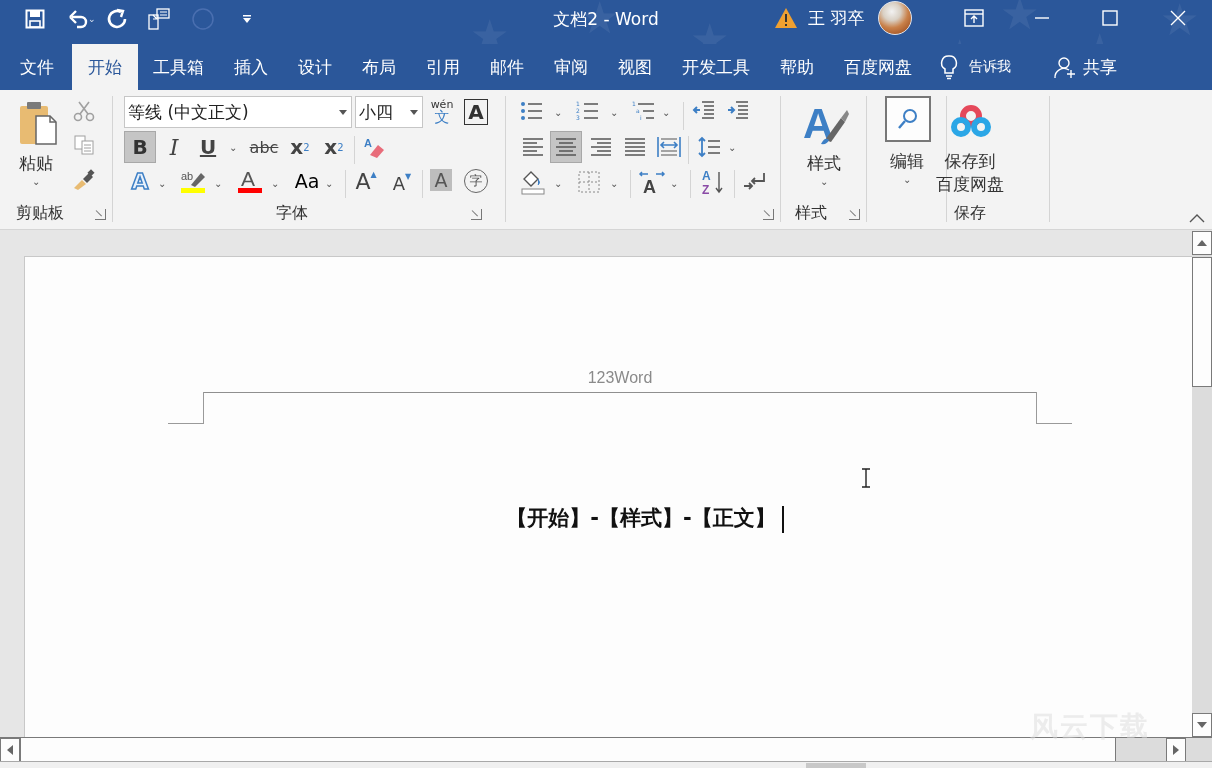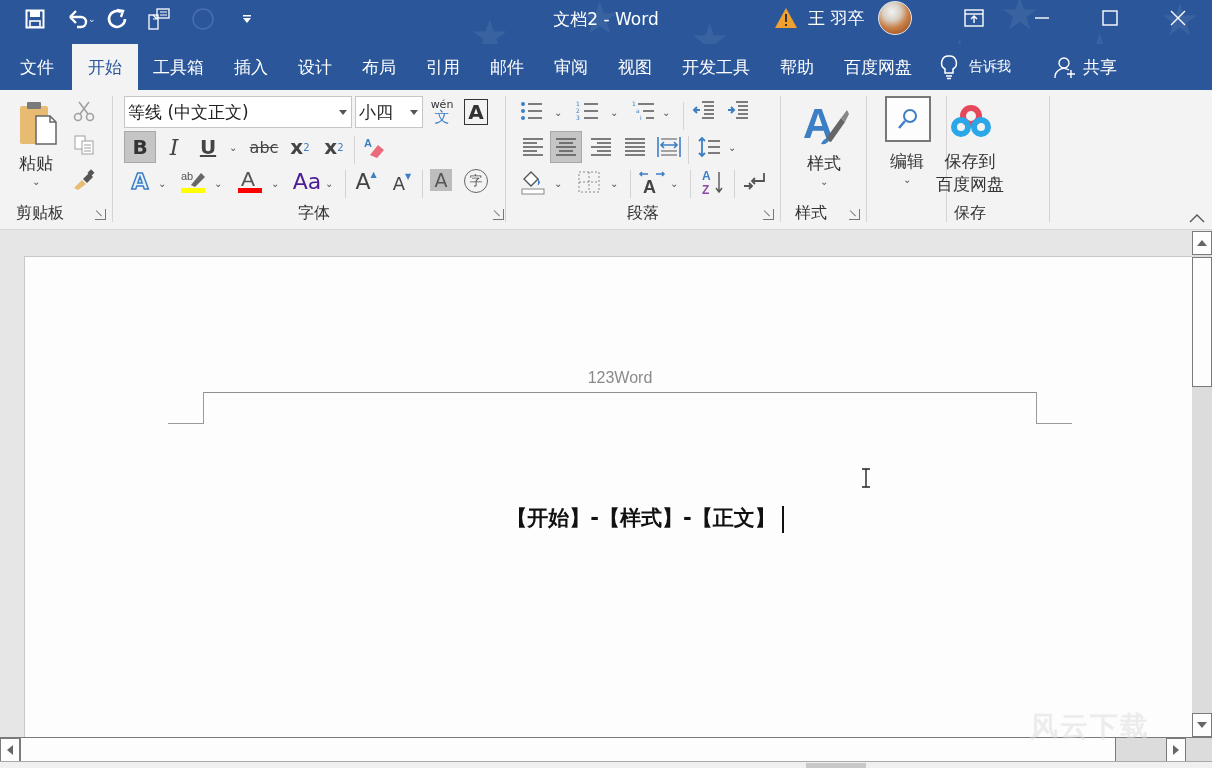--- a/index.html
+++ b/index.html
@@ -231,21 +231,21 @@
             <path d="M2 20 L10 12 L14 16 L6 22 Z" fill="#e8bb72"></path>
             <path d="M11 11 L17 5 L21 9 L15 15 Z" fill="#555"></path>
             <rect x="17" y="2" width="5" height="5" fill="#555" transform="rotate(45 19 4)"></rect>
           </svg>
       </div>
       <span class="group-label" style="left:0;width:80px;">剪贴板</span>
       <span class="group-launcher"></span>
     </div>
     <div class="sep" style="left:112px;"></div>
 
-    <div class="group" style="left:118px;width:392px;">
+    <div class="group" style="left:96px;width:392px;">
       <span class="group-label">字体</span>
       <span class="group-launcher"></span>
     </div>
     <div class="font-box">
       <span>等线 (中文正文)</span>
       <span class="dd-arrow"></span>
     </div>
     <div class="size-box">
       <span>小四</span>
       <span class="dd-arrow"></span>
@@ -287,39 +287,38 @@
         </svg>
     </div>
     <span class="caret" style="left:214px;top:88px;">⌄</span>
     <div class="rb" style="left:235px;top:76px;width:30px;height:30px;">
       <svg width="28" height="28" viewBox="0 0 28 28">
           <text x="5" y="19" font-size="21" fill="#555" font-family="Liberation Sans, sans-serif">A</text>
           <rect x="2" y="21" width="24" height="5" fill="#ff0000"></rect>
         </svg>
     </div>
     <span class="caret" style="left:271px;top:88px;">⌄</span>
-    <div class="rb" style="left:292px;top:76px;width:30px;height:30px;font-size:22px;color:#4c1d95;">Aa</div>
+    <div class="rb" style="left:292px;top:76px;width:30px;height:30px;font-size:19px;color:#000000;">Aa</div>
     <span class="caret" style="left:325px;top:88px;">⌄</span>
     <div class="sep" style="left:345px;top:80px;height:28px;"></div>
     <div class="rb" style="left:352px;top:76px;width:28px;height:30px;font-size:22px;color:#444;">
       <span>A</span>
         <span style="font-size:8px;color:#3d7fc5;margin-top:-14px;">▲</span>
     </div>
     <div class="rb" style="left:388px;top:78px;width:28px;height:30px;font-size:18px;color:#444;">
       <span>A</span>
         <span style="font-size:8px;color:#3d7fc5;margin-top:-14px;">▼</span>
     </div>
     <div class="sep" style="left:422px;top:80px;height:28px;"></div>
     <div class="rb" style="left:430px;top:79px;width:22px;height:22px;background:#bdbdbd;font-size:19px;color:#555;">A</div>
     <div class="rb" style="left:464px;top:79px;width:24px;height:24px;border:1.5px solid #666;border-radius:50%;font-size:13px;color:#555;">字</div>
 
     <div class="sep" style="left:505px;"></div>
 
     <div class="group" style="left:506px;width:274px;">
-      <span class="group-label">段落</span>
       <span class="group-launcher"></span>
     </div>
 
     <div class="rb" style="left:518px;top:8px;width:28px;height:26px;">
       <svg width="24" height="22" viewBox="0 0 24 22">
           <circle cx="3" cy="4" r="2" fill="#3d7fc5"></circle>
           <circle cx="3" cy="11" r="2" fill="#3d7fc5"></circle>
           <circle cx="3" cy="18" r="2" fill="#3d7fc5"></circle>
           <path d="M8 4h14M8 11h14M8 18h14" stroke="#555" stroke-width="1.4"></path>
         </svg>

